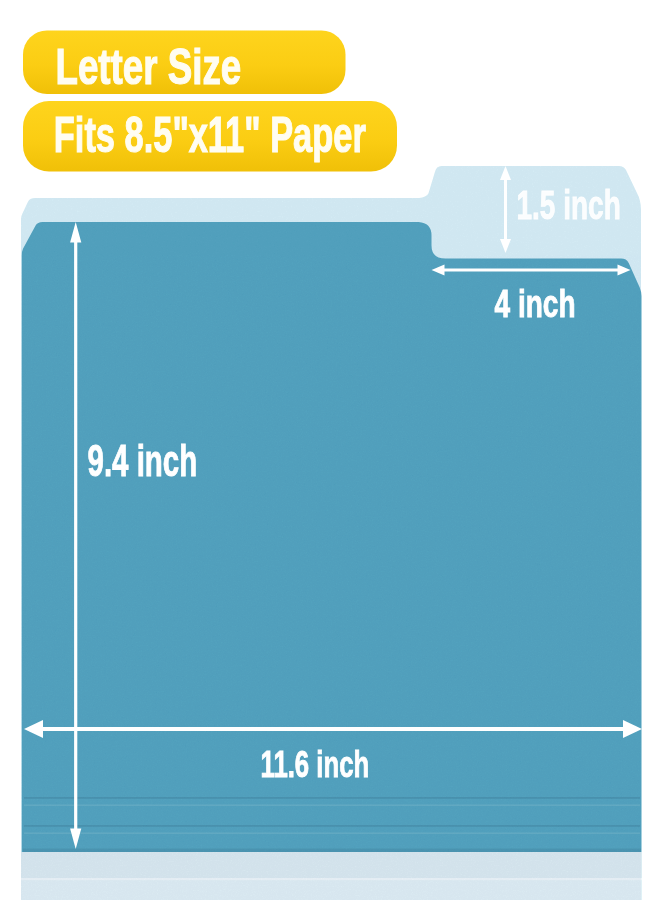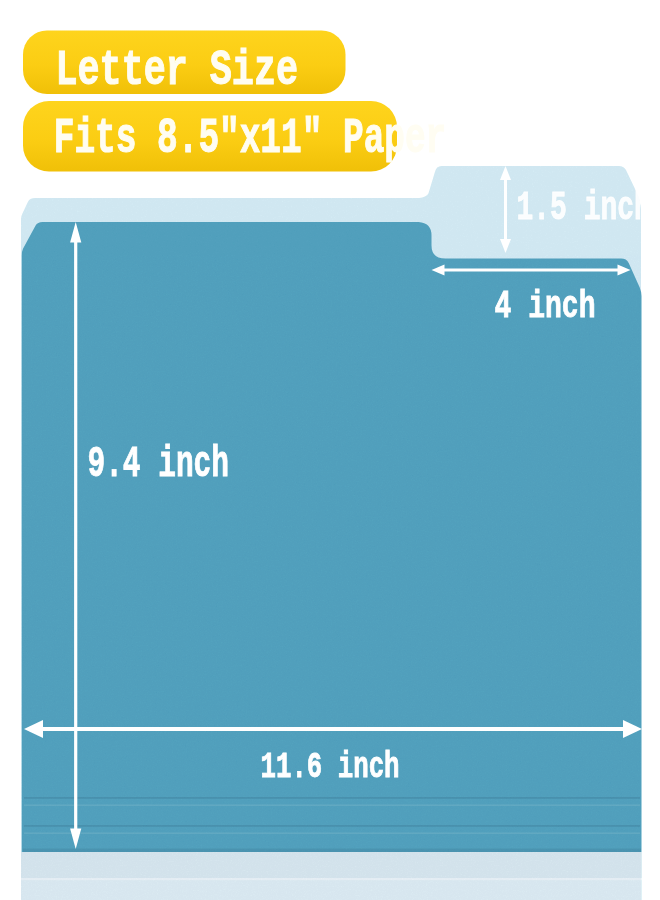--- a/index.html
+++ b/index.html
@@ -1,17 +1,17 @@
 <!DOCTYPE html>
 <html><head>
 <meta charset="utf-8">
 <style>
   html,body{margin:0;padding:0;background:#ffffff;}
   .stage{position:relative;width:660px;height:900px;overflow:hidden;background:#ffffff;
-         font-family:Liberation Mono, monospace;text-align:right;}
+         font-family:Liberation Sans, sans-serif;text-align:right;}
   svg{display:block;}
 </style>
 </head>
 <body>
 <div class="stage">
 <svg width="660" height="900" viewBox="0 0 660 900" xmlns="http://www.w3.org/2000/svg">
 <defs>
   <linearGradient id="gold" x1="0" y1="0" x2="0" y2="1">
     <stop offset="0" stop-color="#fed41d"></stop>
     <stop offset="0.55" stop-color="#fbcd13"></stop>

